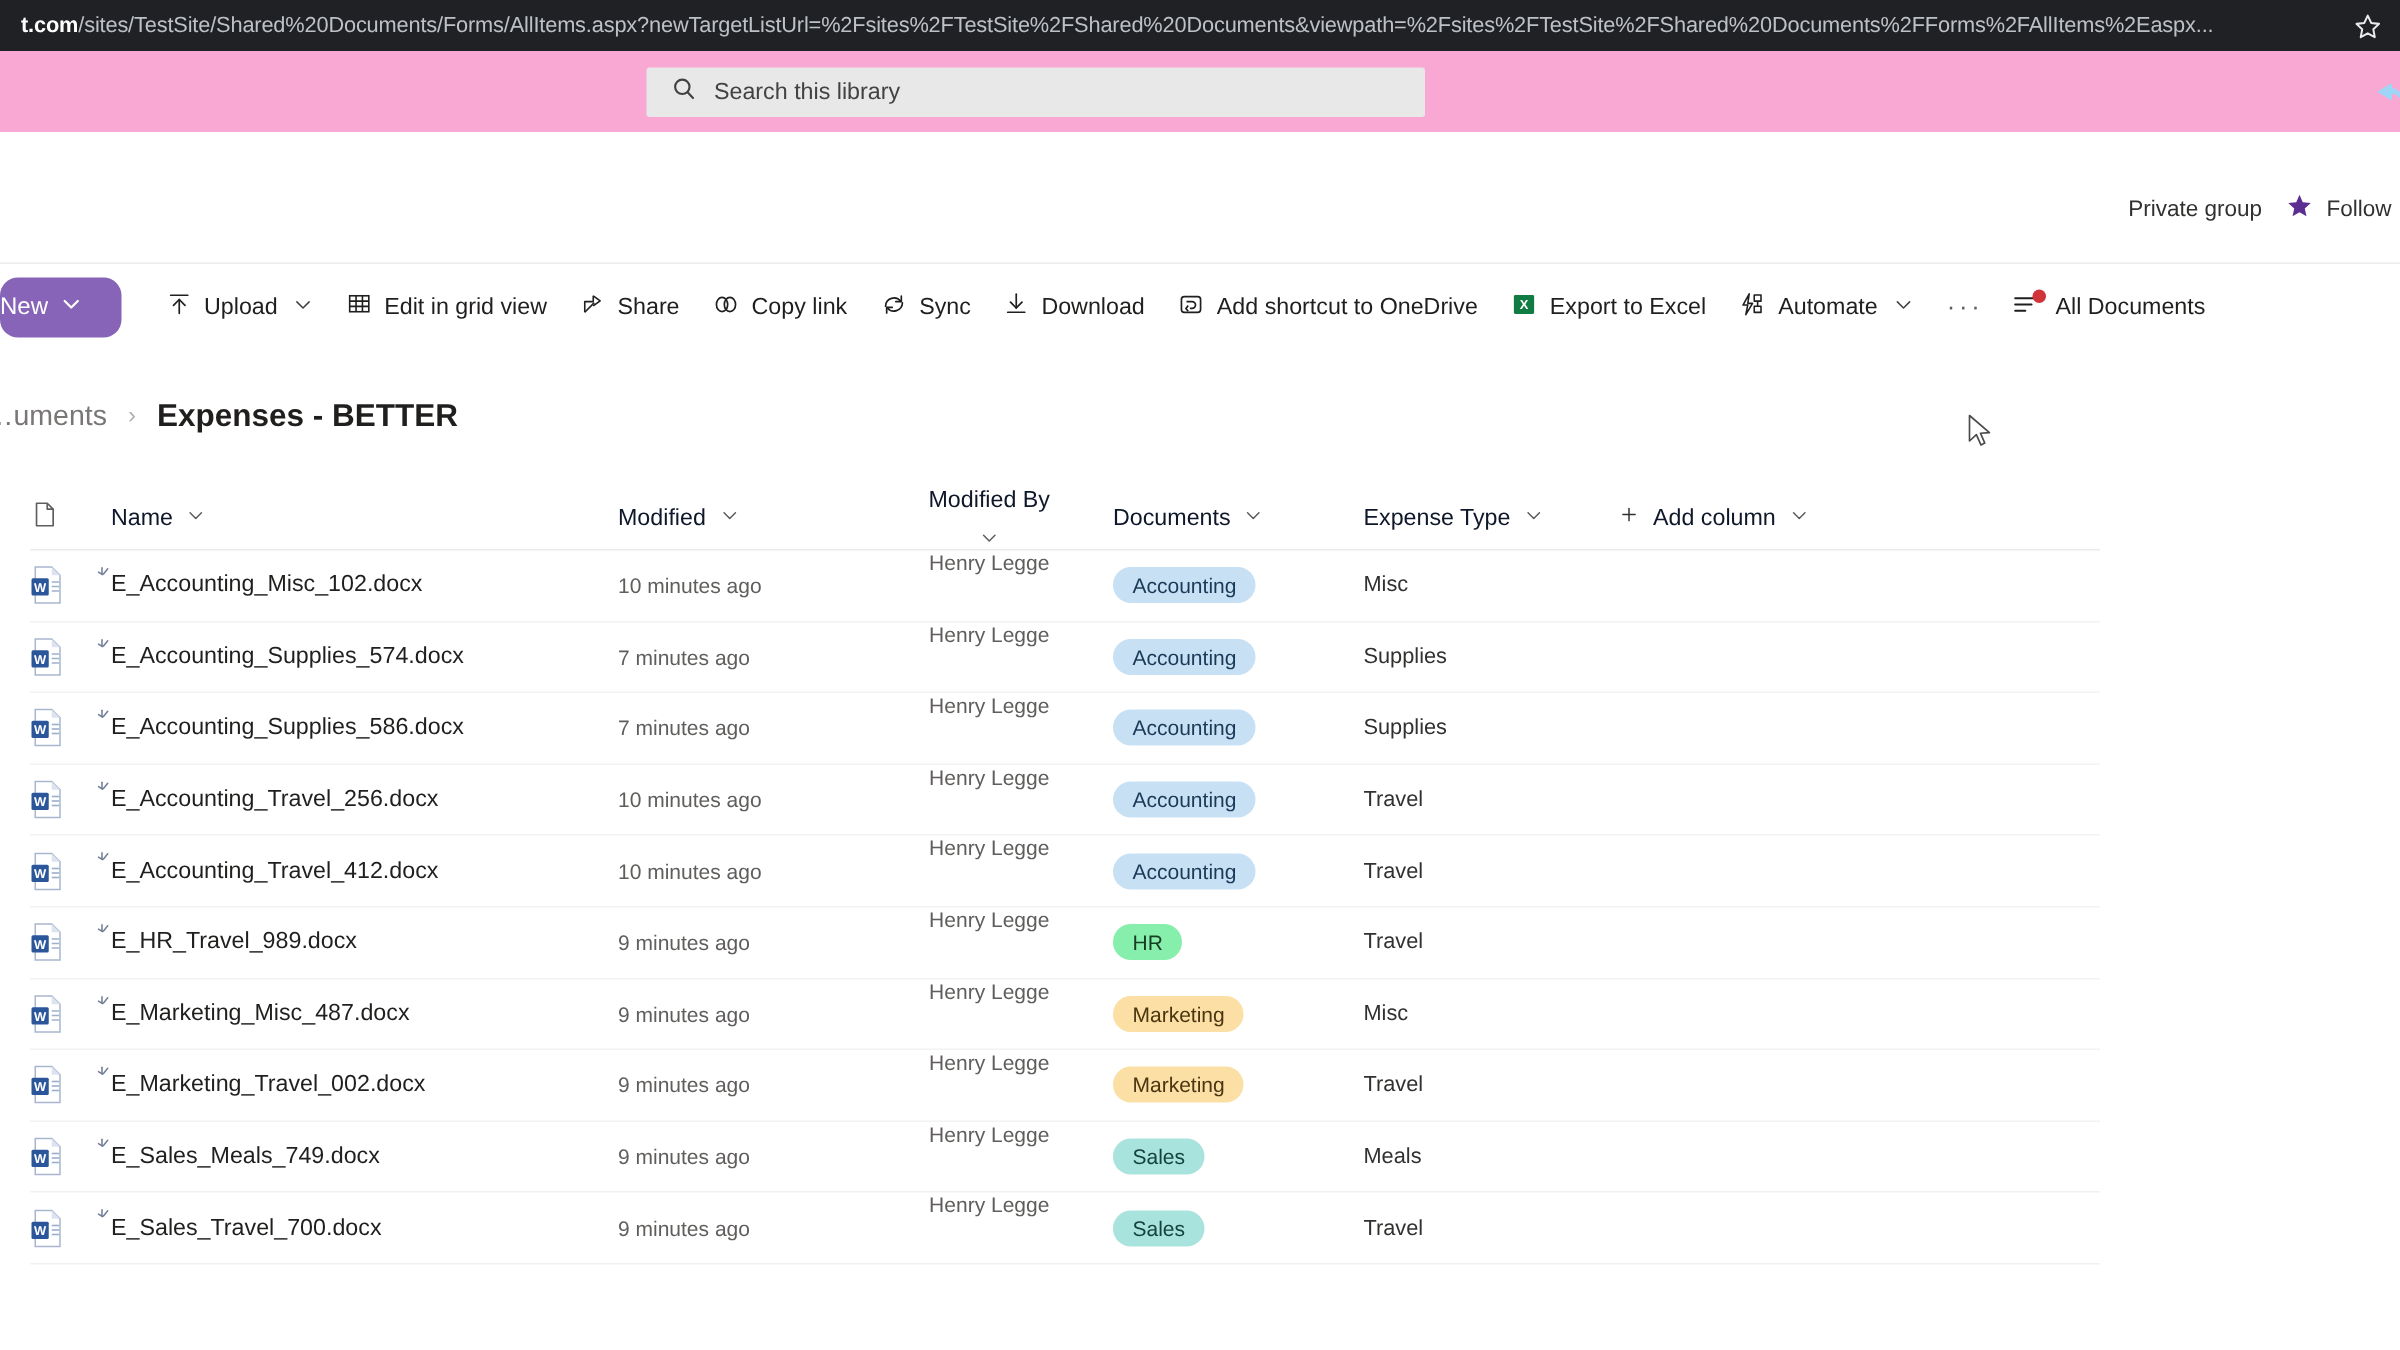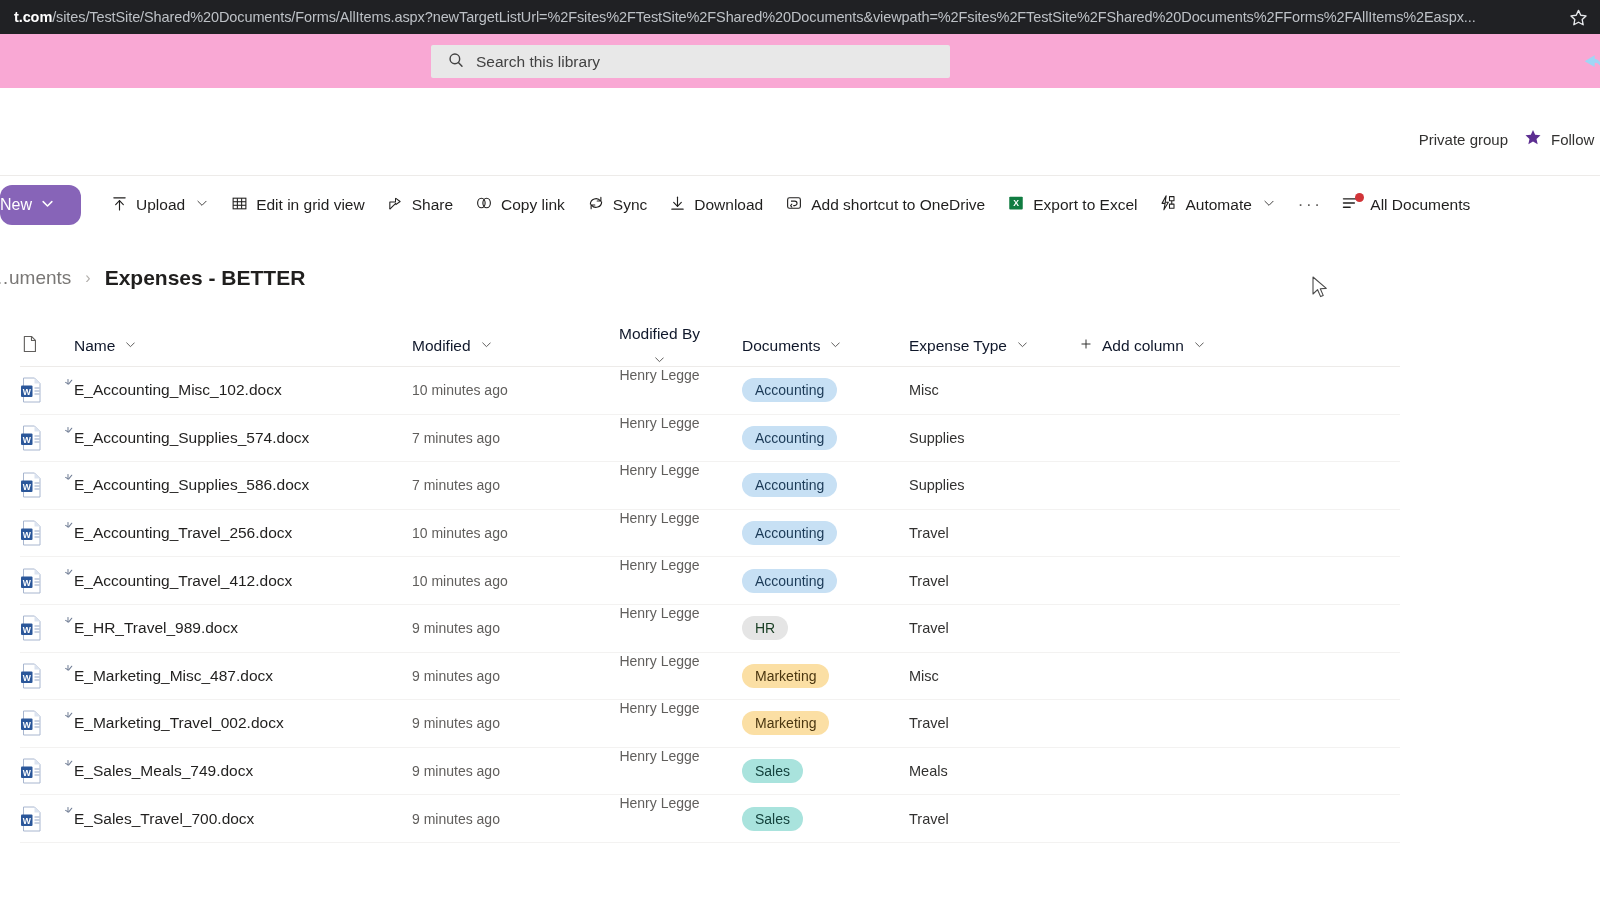--- a/index.html
+++ b/index.html
@@ -670,21 +670,21 @@
       <span class="sparkle"><svg viewBox="0 0 12 12" width="12" height="12" stroke="#5b6a85" stroke-width="1.05" stroke-linecap="round">
   <line x1="3" y1="1.5" x2="3" y2="6"></line>
               <line x1="6.8" y1="2.2" x2="4" y2="5.6"></line>
               <line x1="0.6" y1="4.4" x2="3.4" y2="6"></line>
 </svg></span>
       <span class="fname">E_HR_Travel_989.docx</span>
     </div>
     <div class="cell cell-sub col-mod">9 minutes ago</div>
     <div class="cell cell-sub col-modby">Henry Legge</div>
     <div class="cell col-dept">
-      <span class="pill" style="background:#e5e5e5;color:#173d22;">HR</span>
+      <span class="pill" style="background:#86efac;color:#173d22;">HR</span>
     </div>
     <div class="cell col-exp">Travel</div>
     <div class="cell col-add"></div>
   </div>
       <div class="row">
     <div class="cell col-icon">
           <svg viewBox="0 0 22 26" width="22" height="26">
   <path d="M3.5 1 h11 l5.5 5.5 v18.5 h-16.5 z" fill="#ffffff" stroke="#a8b6cf" stroke-width="1"></path>
   <path d="M14.5 1 l5.5 5.5 h-5.5 z" fill="#dbe3f0"></path>
   <rect x="1" y="8.5" width="11.5" height="11.5" rx="1" fill="#2b579a"></rect>

